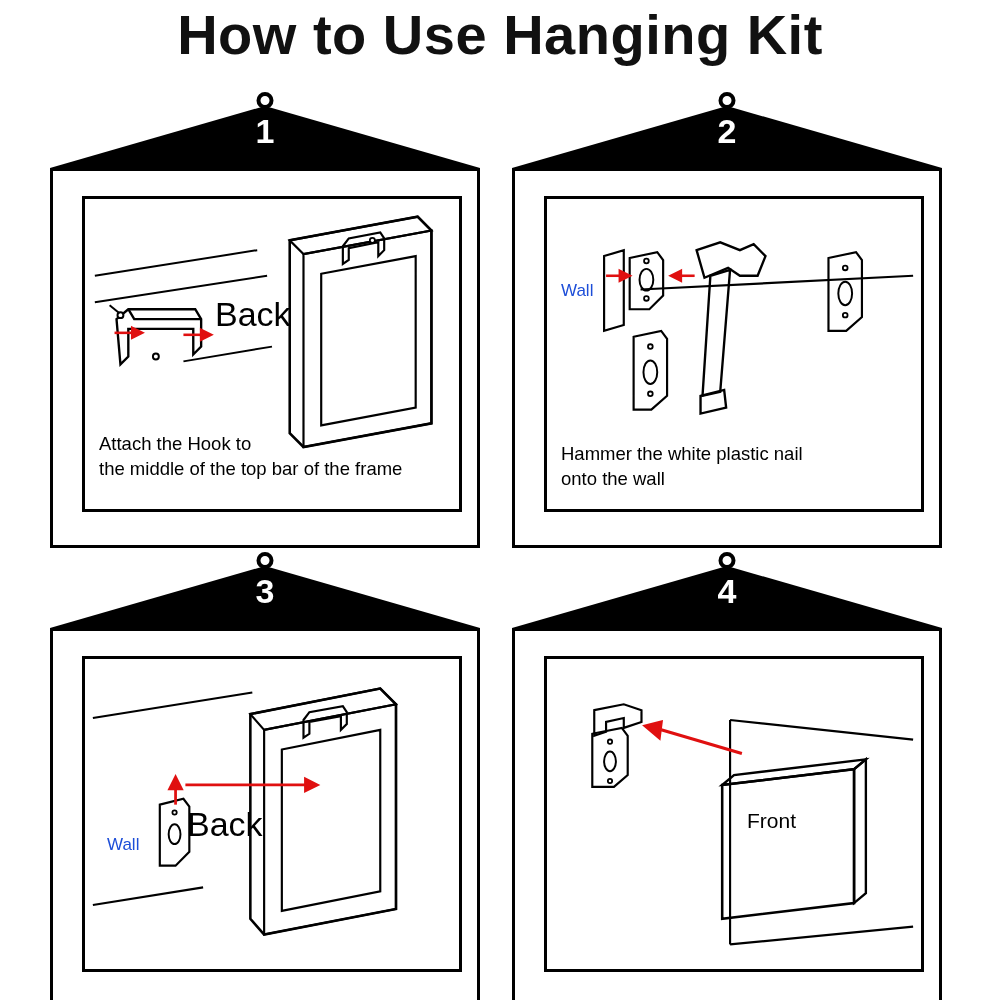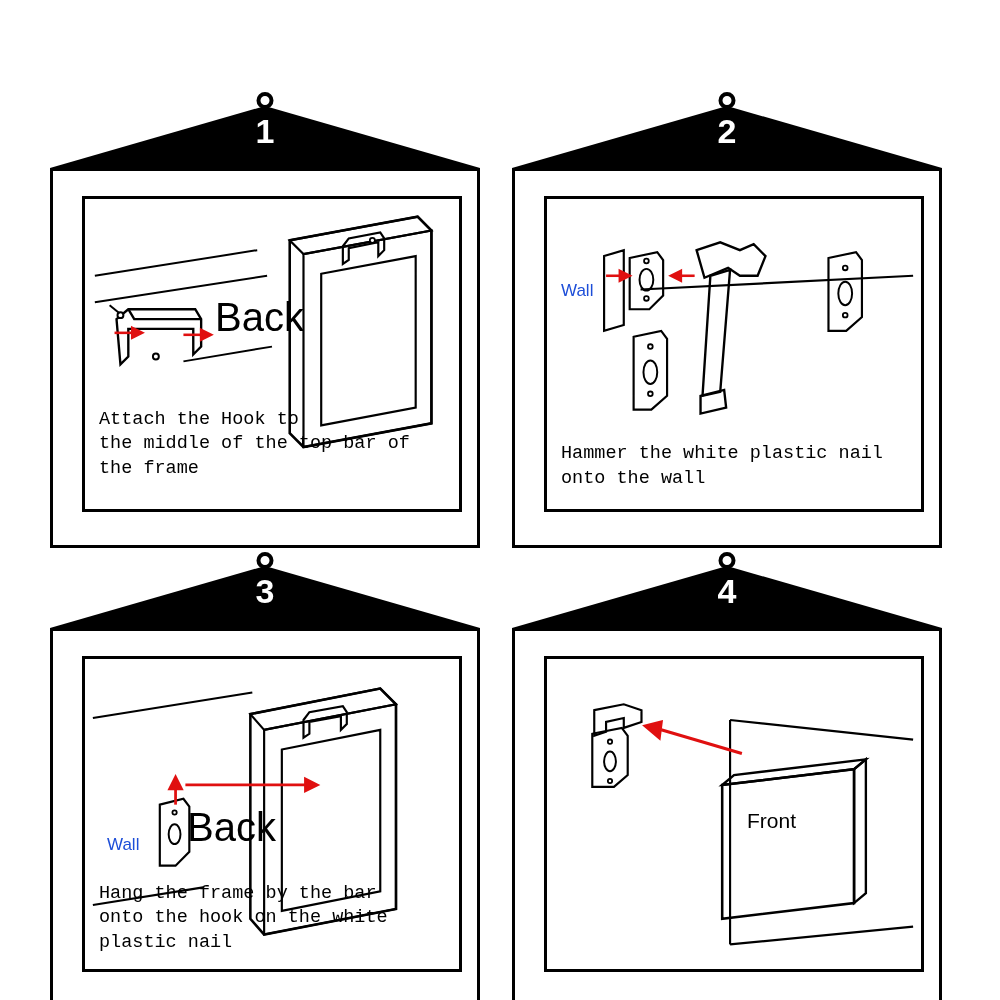--- a/index.html
+++ b/index.html
@@ -95,21 +95,21 @@
     background: #fff;
     box-sizing: border-box;
   }
 
   .caption {
     position: absolute;
     left: 14px;
     right: 8px;
     font-size: 18.5px;
     line-height: 1.32;
-    font-family: Liberation Mono, monospace;
+    font-family: Liberation Sans, sans-serif;
     color: #000;
     white-space: pre-line;
   }
   .cap1 { bottom: 28px; }
   .cap2 { bottom: 18px; margin-top: 16px; }
   .cap3 { bottom: 14px; }
   .cap4 { bottom: 26px; }
 
   .art {
     position: absolute;
@@ -120,37 +120,38 @@
     pointer-events: none;
   }
   .lbl {
     position: absolute;
     font-size: 17px;
     font-family: "Liberation Sans", sans-serif;
     color: #1d4ed8;
   }
   .word-back {
     position: absolute;
-    font-size: 40px;
+    font-size: 34px;
     font-family: "Liberation Sans", sans-serif;
     color: #000;
   }
   .word-front {
     position: absolute;
     font-size: 21px;
     font-family: "Liberation Sans", sans-serif;
     color: #000;
     text-align: right;
   }
 </style>
 </head>
 <body>
 
 <div class="page">
 
+  <div class="title">How to Use Hanging Kit</div>
 
   <div class="panel p1">
     <div class="roof">
       <svg width="430" height="62" viewBox="0 0 430 62">
         <polygon points="215,0 430,62 0,62" fill="#000000"></polygon>
       </svg>
       <div class="step-dot"></div>
       <div class="step-num">1</div>
     </div>
     <div class="outer"></div>
@@ -265,22 +266,20 @@
 
         <g stroke="#e01010" stroke-width="2.8" fill="#e01010">
           <line x1="102" y1="128" x2="224" y2="128"></line>
           <polygon points="224,122 236,128 224,134"></polygon>
           <line x1="92" y1="148" x2="92" y2="132"></line>
           <polygon points="86,132 92,120 98,132"></polygon>
         </g>
       </svg>
       <div class="lbl" style="left:22px; top:176px;">Wall</div>
       <div class="word-back" style="left:102px; top:146px;">Back</div>
-      <div class="caption cap3">Hang the frame by the bar
-onto the hook on the white plastic nail</div>
     </div>
   </div>
 
   <div class="panel p4">
     <div class="roof">
       <svg width="430" height="62" viewBox="0 0 430 62">
         <polygon points="215,0 430,62 0,62" fill="#000000"></polygon>
       </svg>
       <div class="step-dot"></div>
       <div class="step-num">4</div>

